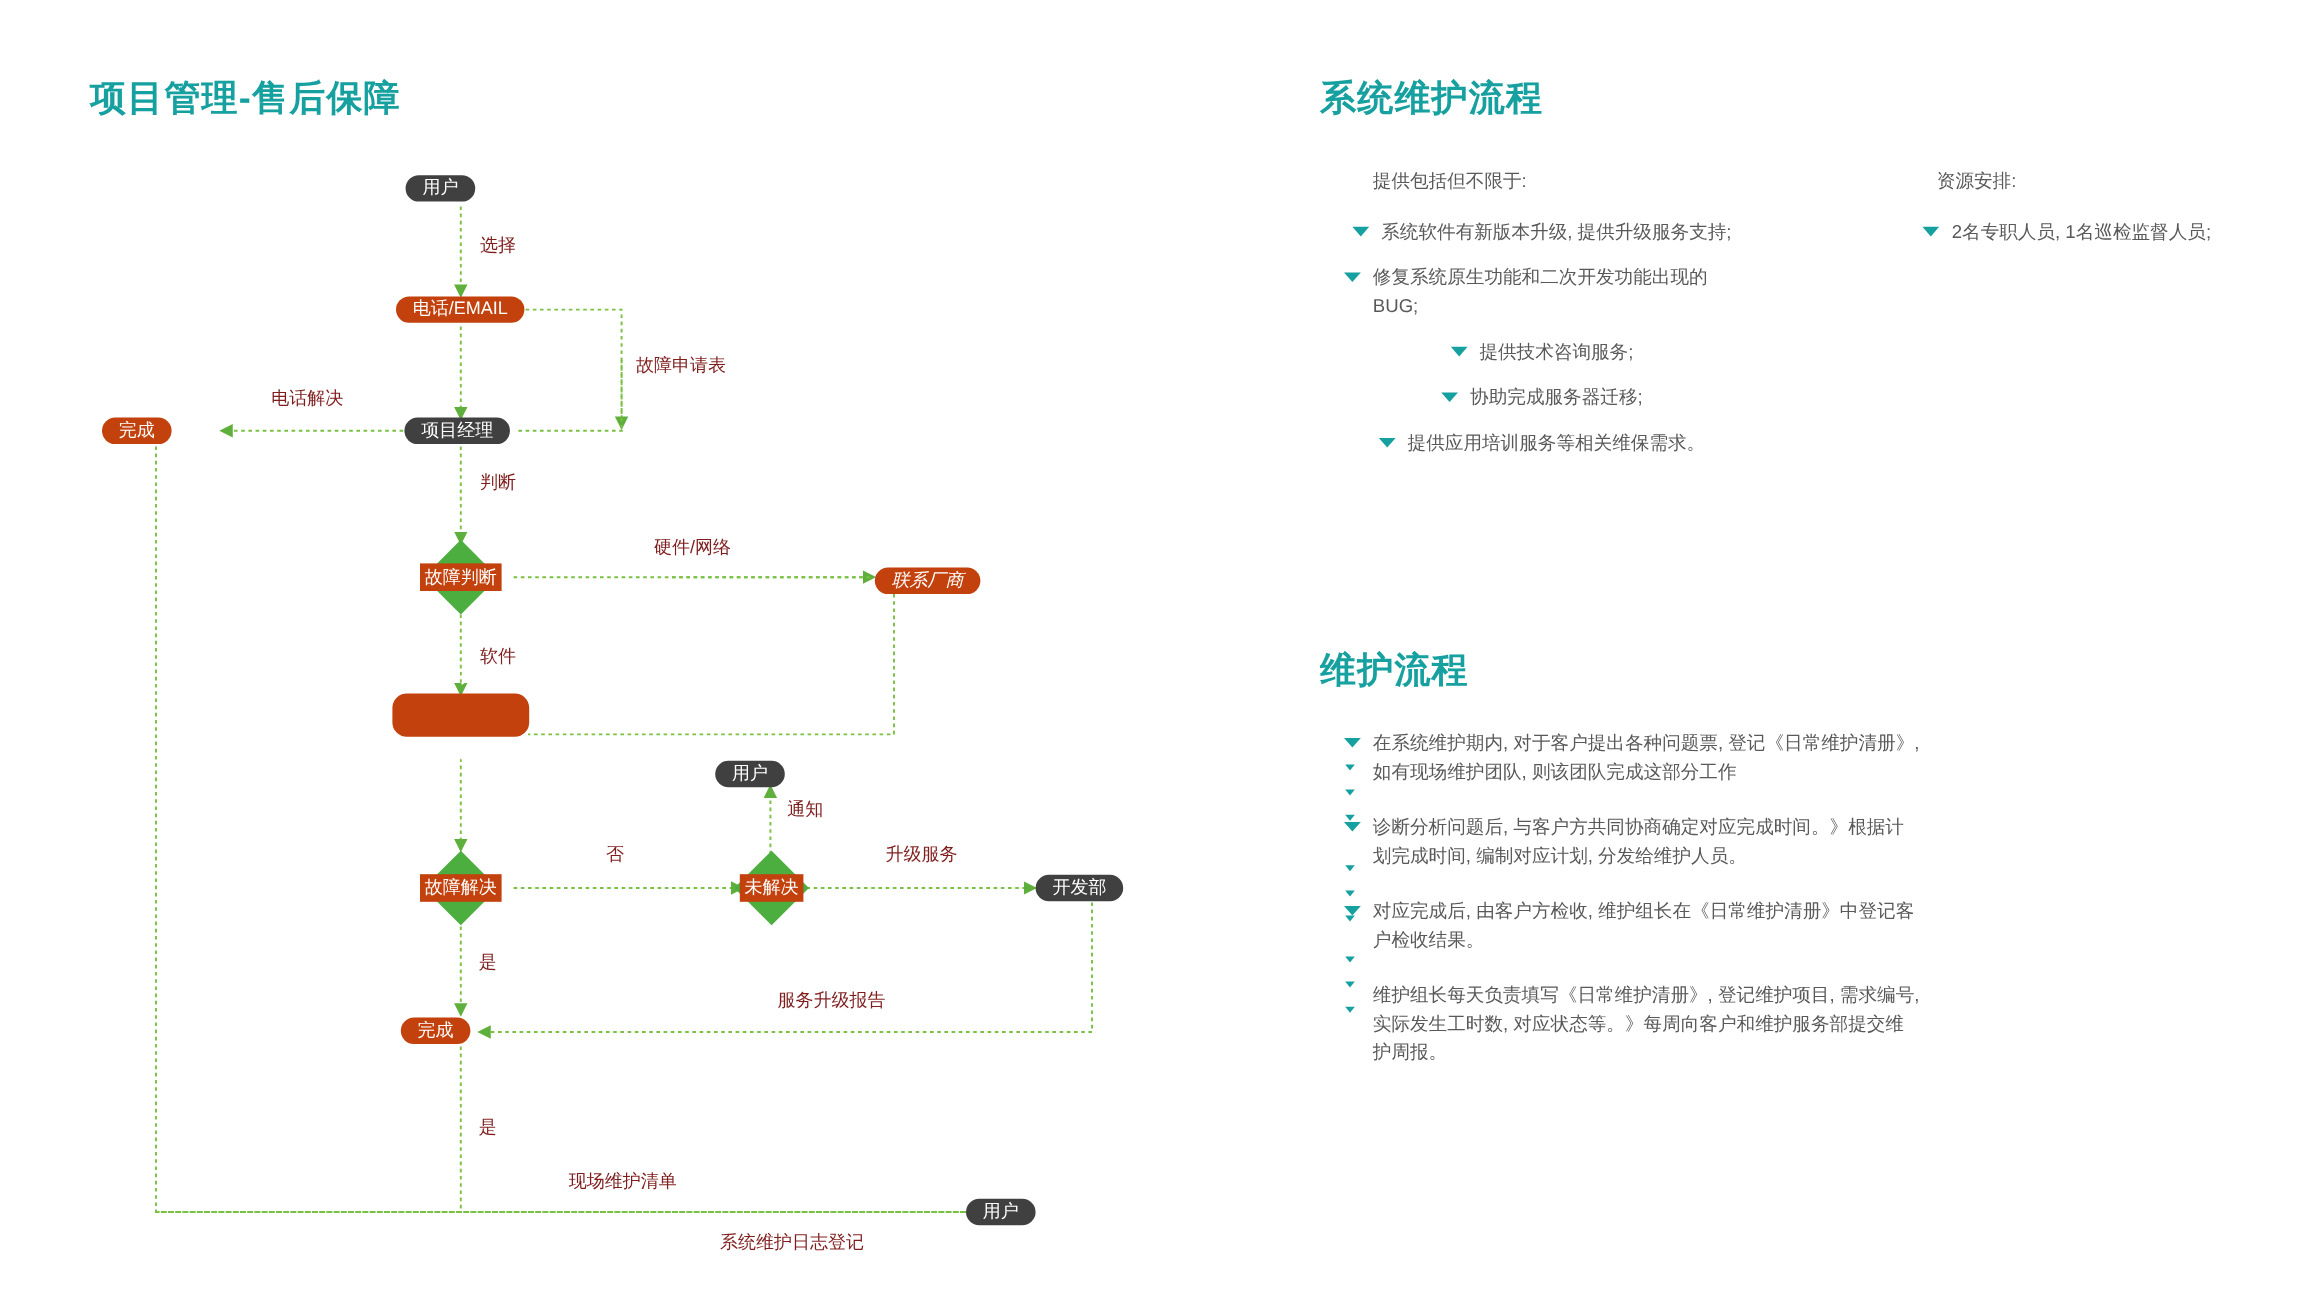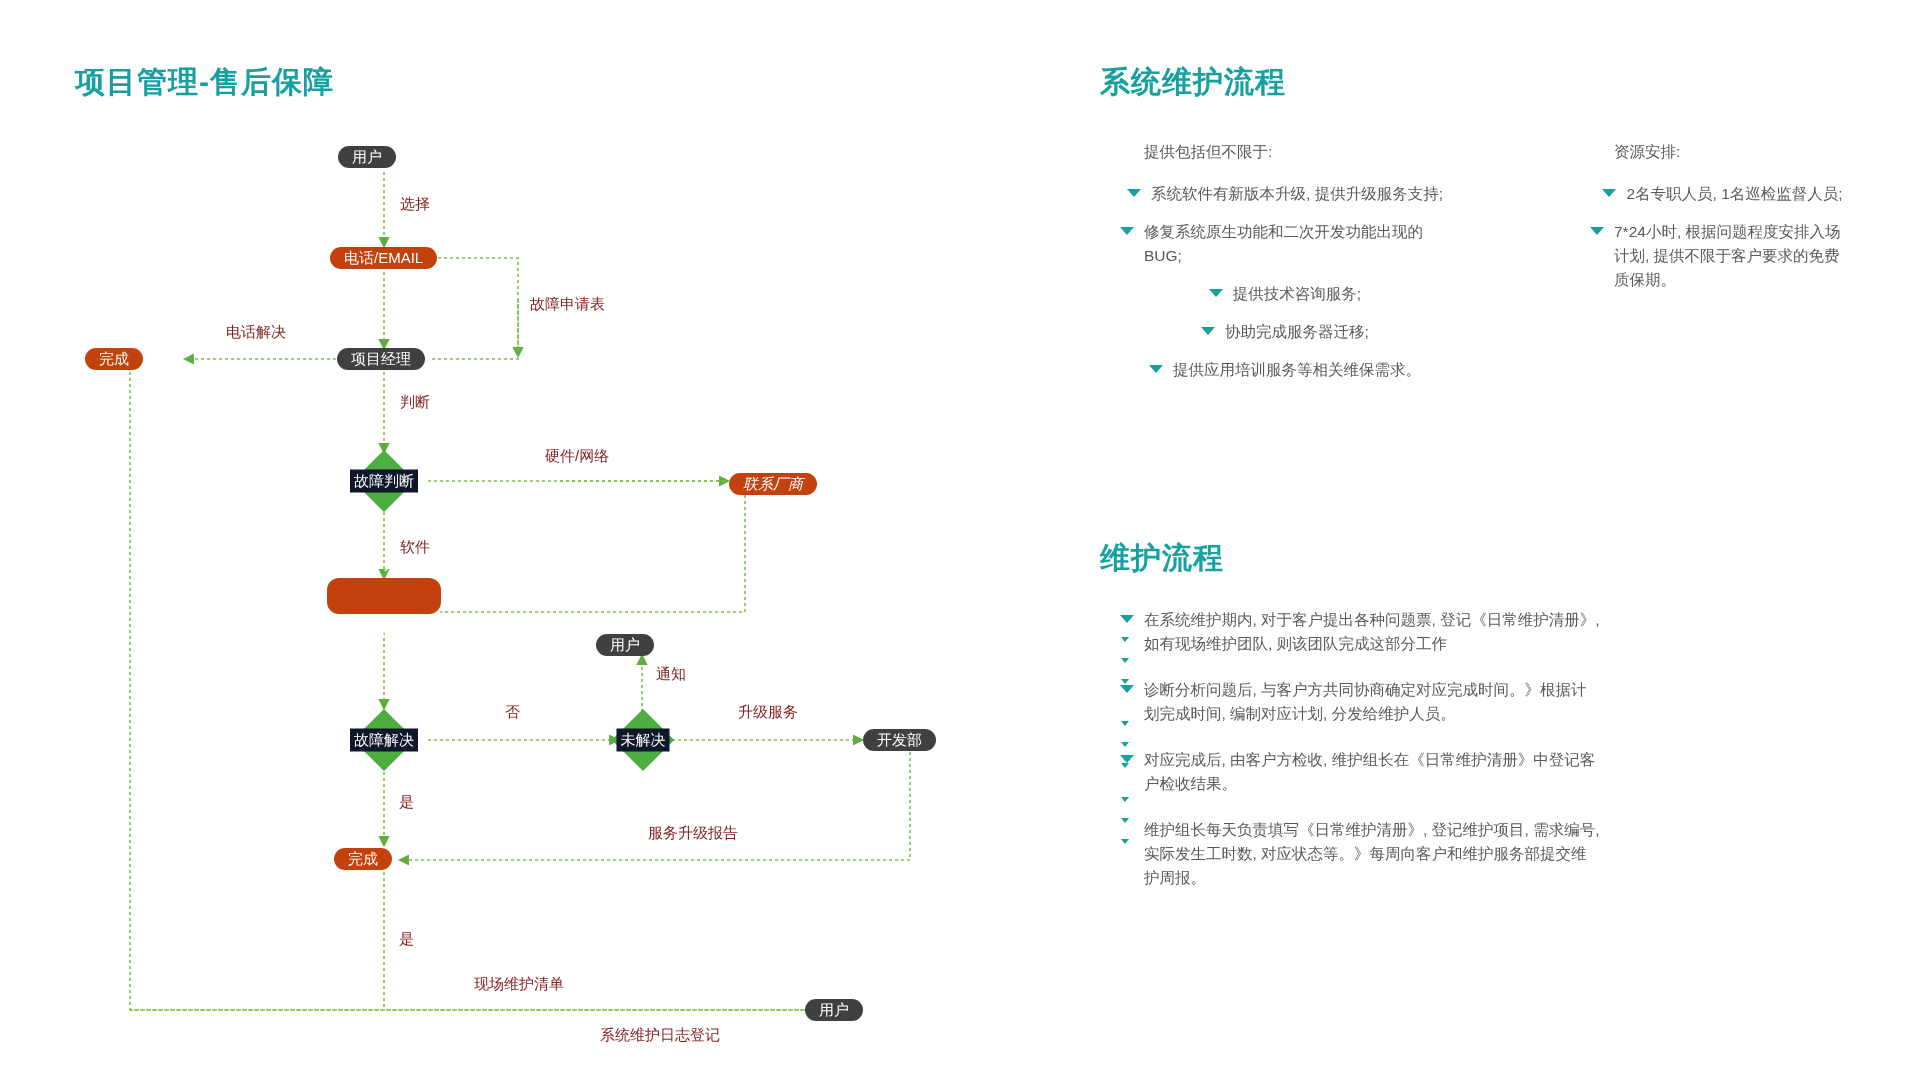--- a/index.html
+++ b/index.html
@@ -51,21 +51,21 @@
   .diamond-wrap{position:absolute;}
   .diamond-wrap .dia{
     position:absolute;left:50%;top:50%;
     width:44px;height:44px;
     transform:translate(-50%,-50%) rotate(45deg);
     background:#4cae3f;
   }
   .diamond-wrap .cap{
     position:absolute;left:50%;top:50%;
     transform:translate(-50%,-50%);
-    background:#0f172a;
+    background:#c2410c;
     color:#fff;font-size:15px;
     padding:2px 4px;white-space:nowrap;
   }
 
   .edge-label{
     position:absolute;
     color:#7f1d1d;
     font-size:15px;
     white-space:nowrap;
   }
@@ -246,24 +246,20 @@
     </div>
   </div>
 
   <div class="bullet-list" style="left:1590px;top:140px;width:265px;">
     <div class="lead">资源安排:</div>
 
     <div class="bullet-row">
       <span class="tri"></span>
       <span class="btxt">2名专职人员, 1名巡检监督人员;</span>
     </div>
-    <div class="bullet-row">
-      <span class="tri"></span>
-      <span class="btxt">7*24小时, 根据问题程度安排入场计划, 提供不限于客户要求的免费质保期。</span>
-    </div>
   </div>
 
   <div class="bullet-list" style="left:1120px;top:608px;width:480px;">
 
     <div class="bullet-row" style="margin-bottom:22px;">
       <span class="tri"></span>
       <span class="btxt">在系统维护期内, 对于客户提出各种问题票, 登记《日常维护清册》, 如有现场维护团队, 则该团队完成这部分工作</span>
     </div>
     <div class="bullet-row" style="margin-bottom:22px;">
       <span class="tri"></span>

